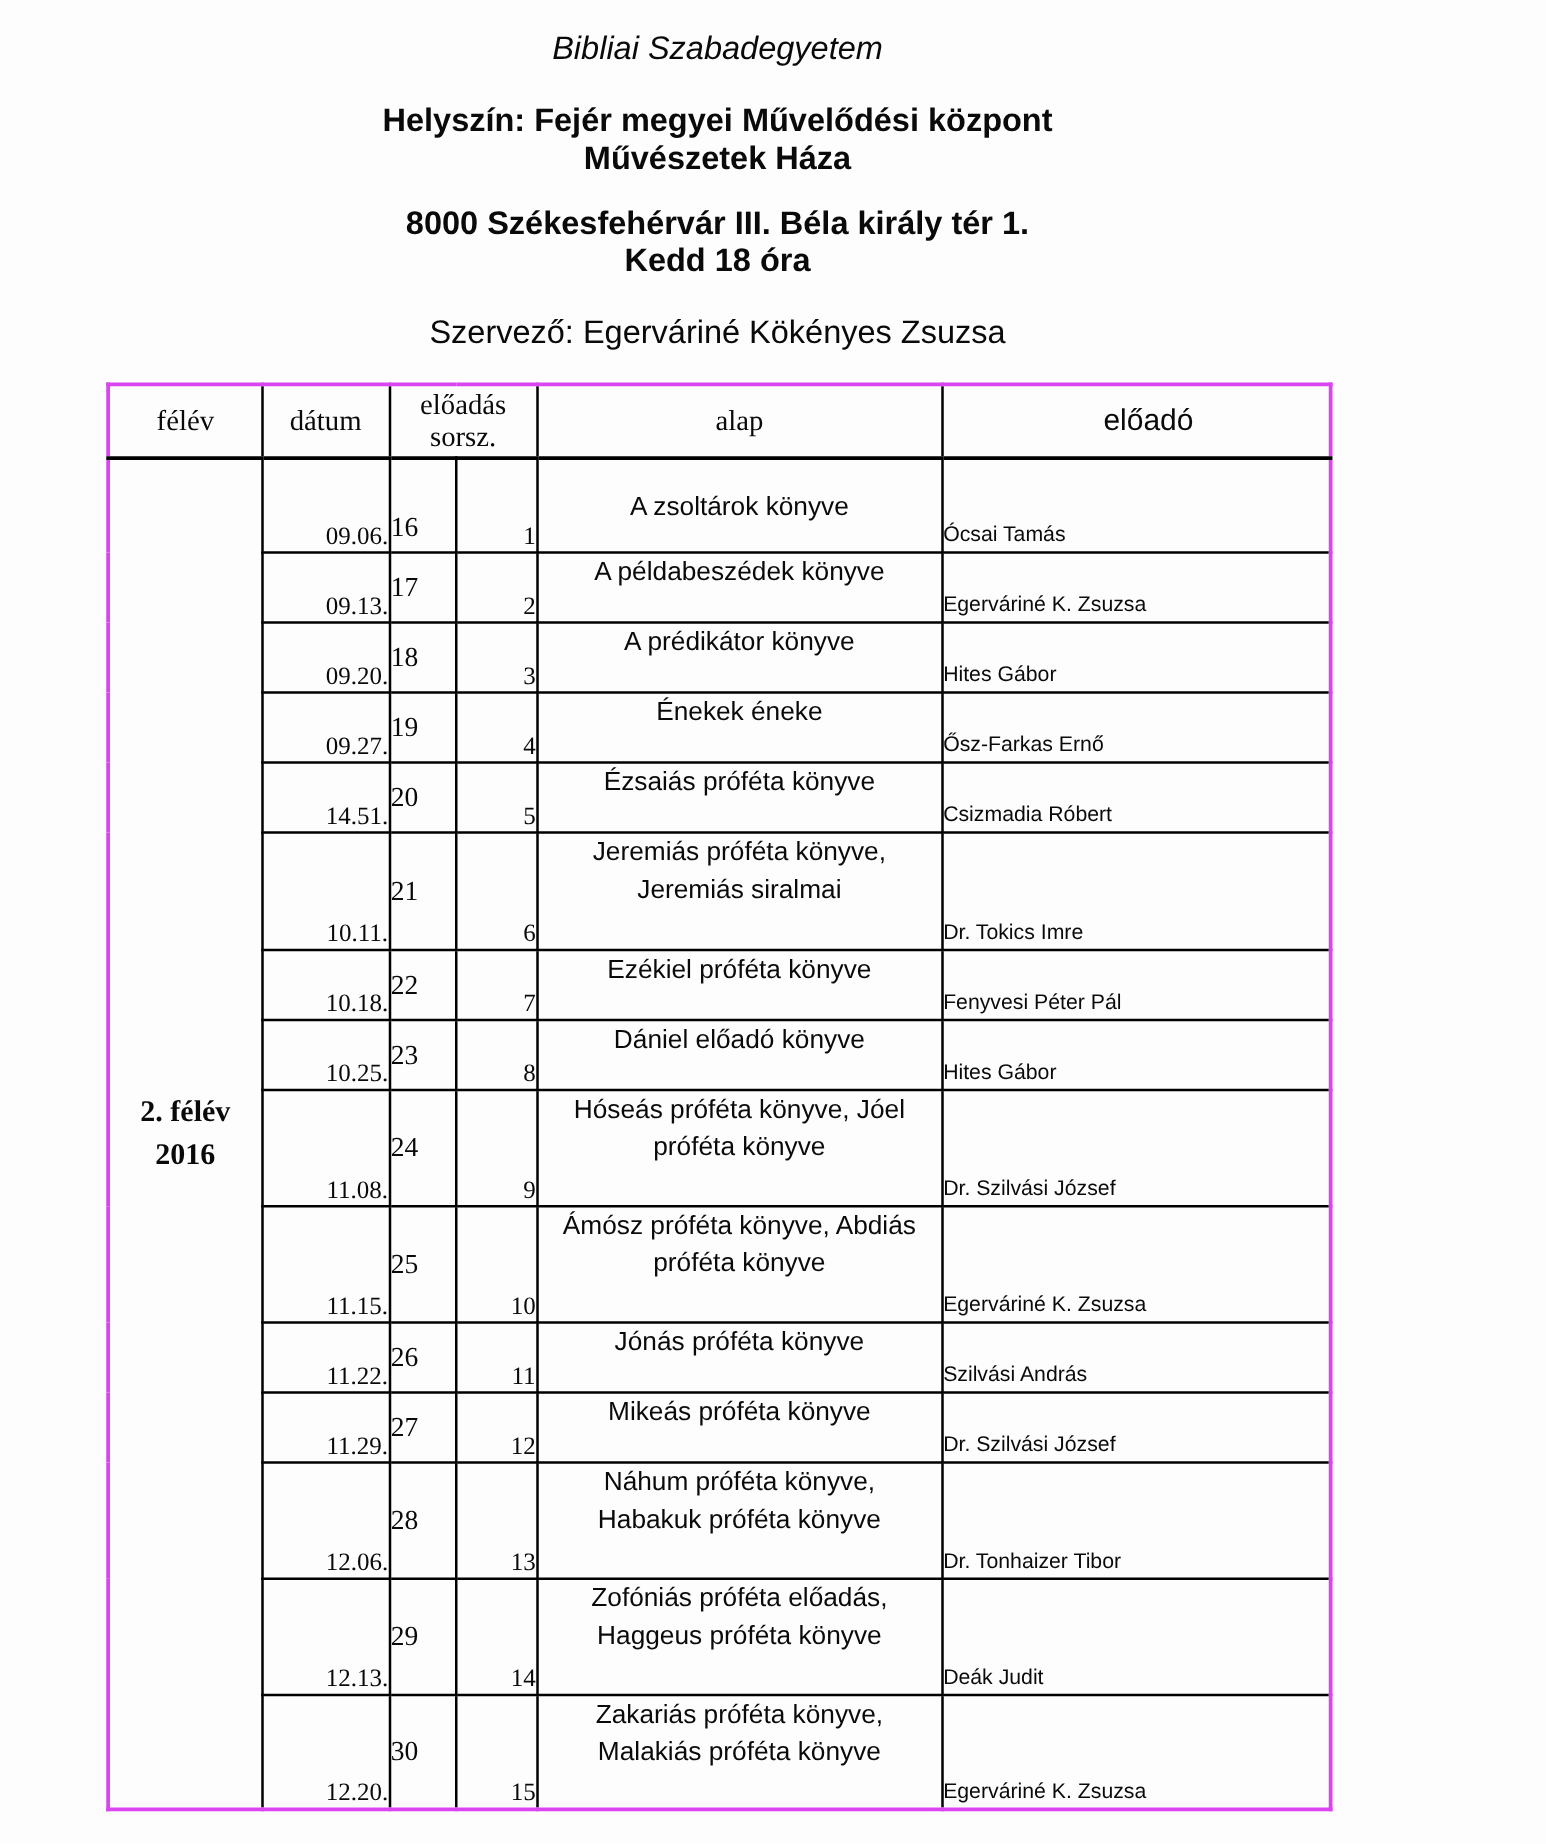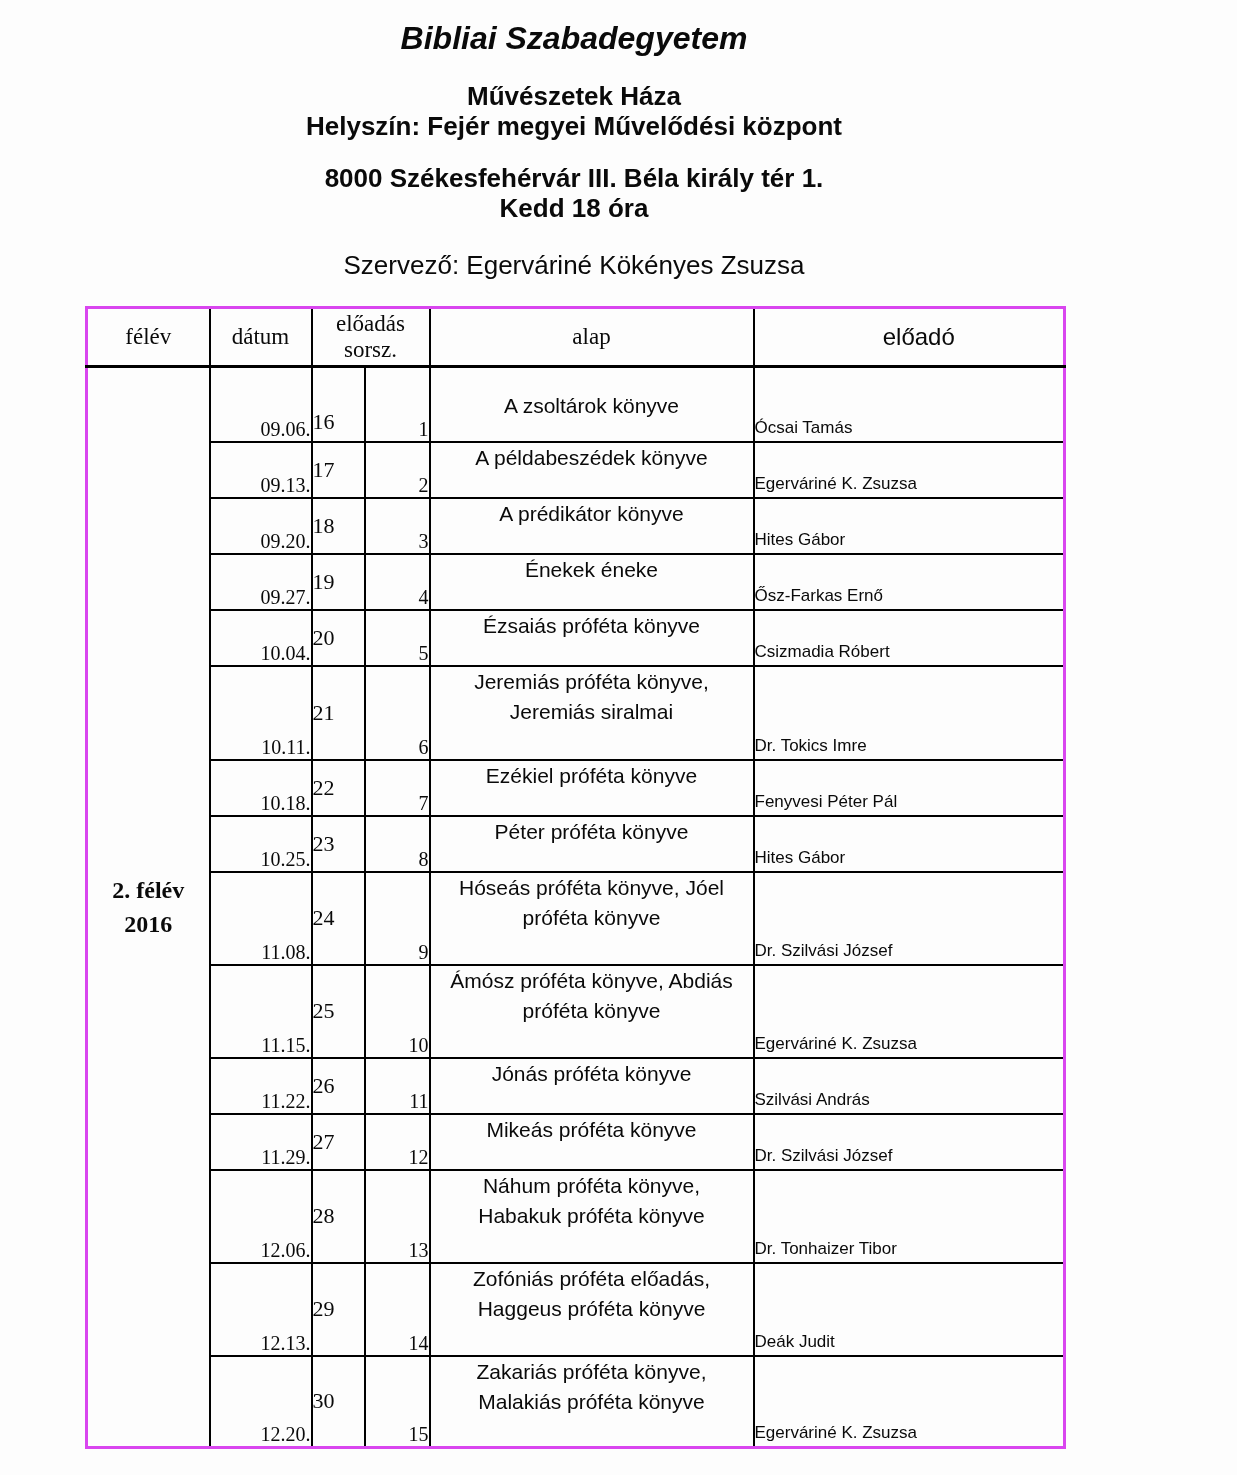--- a/index.html
+++ b/index.html
@@ -16,23 +16,23 @@
     overflow: hidden;
   }
   .doc-header {
     margin-left: 85px;
     width: 978px;
     padding-top: 23px;
     text-align: center;
     font-family: "Liberation Sans", "DejaVu Sans", sans-serif;
   }
   .doc-title {
-    font-size: 32px;
-    line-height: 30px;
-    font-weight: bold;
+    font-size: 26px;
+    line-height: 30px;
+    font-weight: normal;
     font-style: italic;
     margin: 0 0 28px 0;
   }
   .venue-block { margin: 0 0 22px 0; }
   .addr-block  { margin: 0 0 27px 0; }
   .bold-line {
     font-size: 26px;
     line-height: 30px;
     font-weight: bold;
     margin: 0;
@@ -138,22 +138,22 @@
 </style>
 </head>
 <body>
 
 <div class="page">
 
   <div class="doc-header">
     <p class="doc-title">Bibliai Szabadegyetem</p>
 
     <div class="venue-block">
+      <p class="bold-line">Helyszín: Fejér megyei Művelődési központ</p>
       <p class="bold-line">Művészetek Háza</p>
-      <p class="bold-line">Helyszín: Fejér megyei Művelődési központ</p>
     </div>
 
     <div class="addr-block">
       <p class="bold-line">8000 Székesfehérvár III. Béla király tér 1.</p>
       <p class="bold-line">Kedd 18 óra</p>
     </div>
 
     <p class="organizer-line">Szervező: Egerváriné Kökényes Zsuzsa</p>
   </div>
 
@@ -201,21 +201,21 @@
           <td class="cell-speaker">Hites Gábor</td>
         </tr>
         <tr class="row-3" style="height: 56px;">
           <td class="cell-date">09.27.</td>
           <td class="cell-lecture-number">19</td>
           <td class="cell-seq-number">4</td>
           <td class="cell-topic">Énekek éneke</td>
           <td class="cell-speaker">Ősz-Farkas Ernő</td>
         </tr>
         <tr class="row-4" style="height: 56px;">
-          <td class="cell-date">10.04.</td>
+          <td class="cell-date">14.51.</td>
           <td class="cell-lecture-number">20</td>
           <td class="cell-seq-number">5</td>
           <td class="cell-topic">Ézsaiás próféta könyve</td>
           <td class="cell-speaker">Csizmadia Róbert</td>
         </tr>
         <tr class="row-5" style="height: 94px;">
           <td class="cell-date">10.11.</td>
           <td class="cell-lecture-number">21</td>
           <td class="cell-seq-number">6</td>
           <td class="cell-topic">Jeremiás próféta könyve,
@@ -226,21 +226,21 @@
           <td class="cell-date">10.18.</td>
           <td class="cell-lecture-number">22</td>
           <td class="cell-seq-number">7</td>
           <td class="cell-topic">Ezékiel próféta könyve</td>
           <td class="cell-speaker">Fenyvesi Péter Pál</td>
         </tr>
         <tr class="row-7" style="height: 56px;">
           <td class="cell-date">10.25.</td>
           <td class="cell-lecture-number">23</td>
           <td class="cell-seq-number">8</td>
-          <td class="cell-topic">Péter próféta könyve</td>
+          <td class="cell-topic">Dániel előadó könyve</td>
           <td class="cell-speaker">Hites Gábor</td>
         </tr>
         <tr class="row-8" style="height: 93px;">
           <td class="cell-date">11.08.</td>
           <td class="cell-lecture-number">24</td>
           <td class="cell-seq-number">9</td>
           <td class="cell-topic">Hóseás próféta könyve, Jóel
 próféta könyve</td>
           <td class="cell-speaker">Dr. Szilvási József</td>
         </tr>

